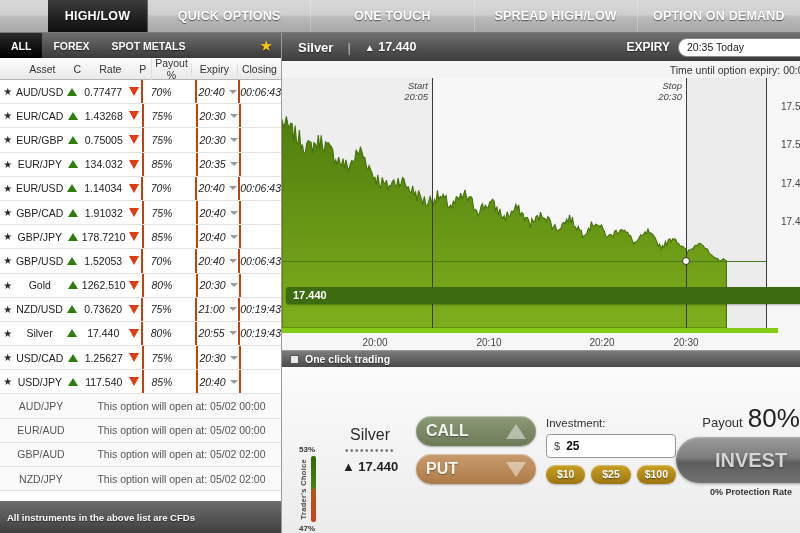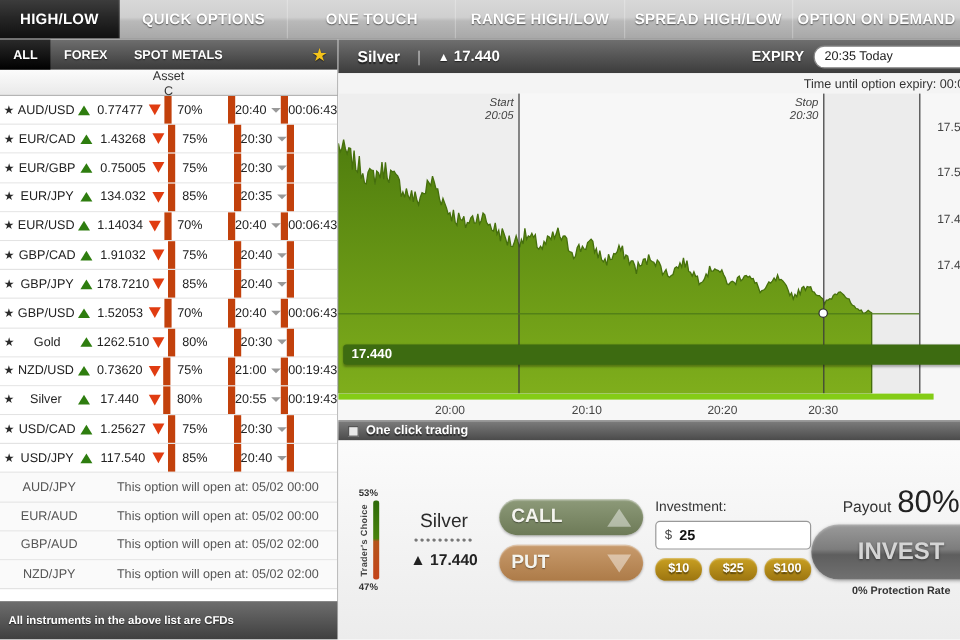--- a/index.html
+++ b/index.html
@@ -8,20 +8,21 @@
     font-family: "Liberation Sans", sans-serif;
     background: #ffffff;
     overflow: hidden;
   }
   
   #topnav {
     height: 33px;
     display: flex;
     background: linear-gradient(to bottom, #d8d8d8 0%, #cfcfcf 45%, #b9b9b9 55%, #a8a8a8 100%);
     border-bottom: 1px solid #7a7a7a;
+    padding-left: 48px;
   }
   .navtab {
     flex: 1;
     display: flex; align-items: center; justify-content: center;
     font-size: 12.5px; font-weight: bold;
     color: #ffffff;
     text-shadow: 0 1px 1px rgba(0,0,0,.55);
     letter-spacing: .2px;
     cursor: pointer;
     border-right: 1px solid rgba(255,255,255,.25);
@@ -60,41 +61,41 @@
   #fav-star {
     margin-left: auto; display: flex; align-items: center;
     padding-right: 8px; color: #f5c41a; font-size: 15px;
     text-shadow: 0 1px 1px rgba(0,0,0,.6);
     cursor: pointer;
   }
   #thead {
     display: flex; height: 22px; align-items: center;
     background: linear-gradient(to bottom, #fcfcfc, #e9e9e9);
     border-bottom: 1px solid #b5b5b5;
-    font-size: 10.5px; color: #333; flex-direction: column;
+    font-size: 10.5px; color: #333;
   }
   #thead div, .arow > div { text-align: center; }
   .c-star  { width: 20px; }
   .c-asset { width: 62px; text-align: center !important; }
   .c-c     { width: 22px; }
   .c-rate  { width: 58px; }
   .c-p     { width: 20px; }
   .c-pay   { width: 48px; border-left: 1px solid #ddd; }
   .c-exp   { width: 55px; border-left: 1px solid #ddd; }
   .c-close { width: 53px; border-left: 1px solid #ddd; }
   #tbody { flex: 1; overflow: hidden; background: #fff; }
   .arow {
     display: flex; align-items: center; height: 24.2px;
     font-size: 10.5px; color: #222;
     border-bottom: 1px solid #e3e3e3;
     background: #ffffff;
     cursor: pointer;
   }
   .arow > div { height: 100%; display: flex; align-items: center; justify-content: center; }
-  .arow .c-pay, .arow .c-exp, .arow .c-close { border-left: 6px solid #c2410c; }
+  .arow .c-pay, .arow .c-exp, .arow .c-close { border-left: 2px solid #c2410c; font-style: italic; }
   .star-ico { color: #2b2b2b; font-size: 10px; }
   .up-tri {
     width: 0; height: 0;
     border-left: 5px solid transparent; border-right: 5px solid transparent;
     border-bottom: 8px solid #2e7d0f;
   }
   .dn-tri {
     width: 0; height: 0;
     border-left: 5px solid transparent; border-right: 5px solid transparent;
     border-top: 9px solid #e03c11;
@@ -188,21 +189,21 @@
     width: 9px; height: 9px; background: #e9e9e9; border: 1px solid #555;
     margin-right: 6px; cursor: pointer;
   }
   #trade {
     flex: 1; display: flex; align-items: center;
     background: linear-gradient(to bottom, #fbfbfb, #ececec);
     padding: 0 8px; gap: 0px; position: relative;
   }
   #tc {
     width: 34px; height: 100%; position: relative;
-    display: flex; flex-direction: column; align-items: center; justify-content: center;
+    display: flex; flex-direction: column; align-items: center; justify-content: flex-end;
   }
   #tc-top, #tc-bot { font-size: 8px; font-weight: bold; color: #333; }
   #tc-bar-wrap { display: flex; align-items: center; gap: 3px; margin: 2px 0; }
   #tc-bar { width: 5px; height: 66px; border-radius: 2px;
     background: linear-gradient(to bottom, #2d6a0a 0%, #49820d 48%, #b5541a 52%, #c4441a 100%); }
   #tc-label {
     writing-mode: vertical-rl; transform: rotate(180deg);
     font-size: 7.5px; font-weight: bold; color: #444; letter-spacing: .3px;
   }
   #sym-col { width: 92px; text-align: center; }
@@ -259,23 +260,20 @@
 
 <div id="topnav">
   <div class="navtab active">
       <span>HIGH/LOW</span>
     </div>
   <div class="navtab">
       <span>QUICK OPTIONS</span>
     </div>
   <div class="navtab">
       <span>ONE TOUCH</span>
-    </div>
-  <div class="navtab">
-      <span>RANGE HIGH/LOW</span>
     </div>
   <div class="navtab">
       <span>SPREAD HIGH/LOW</span>
     </div>
   <div class="navtab">
       <span>OPTION ON DEMAND</span>
     </div>
 </div>
 
 <div id="main">

